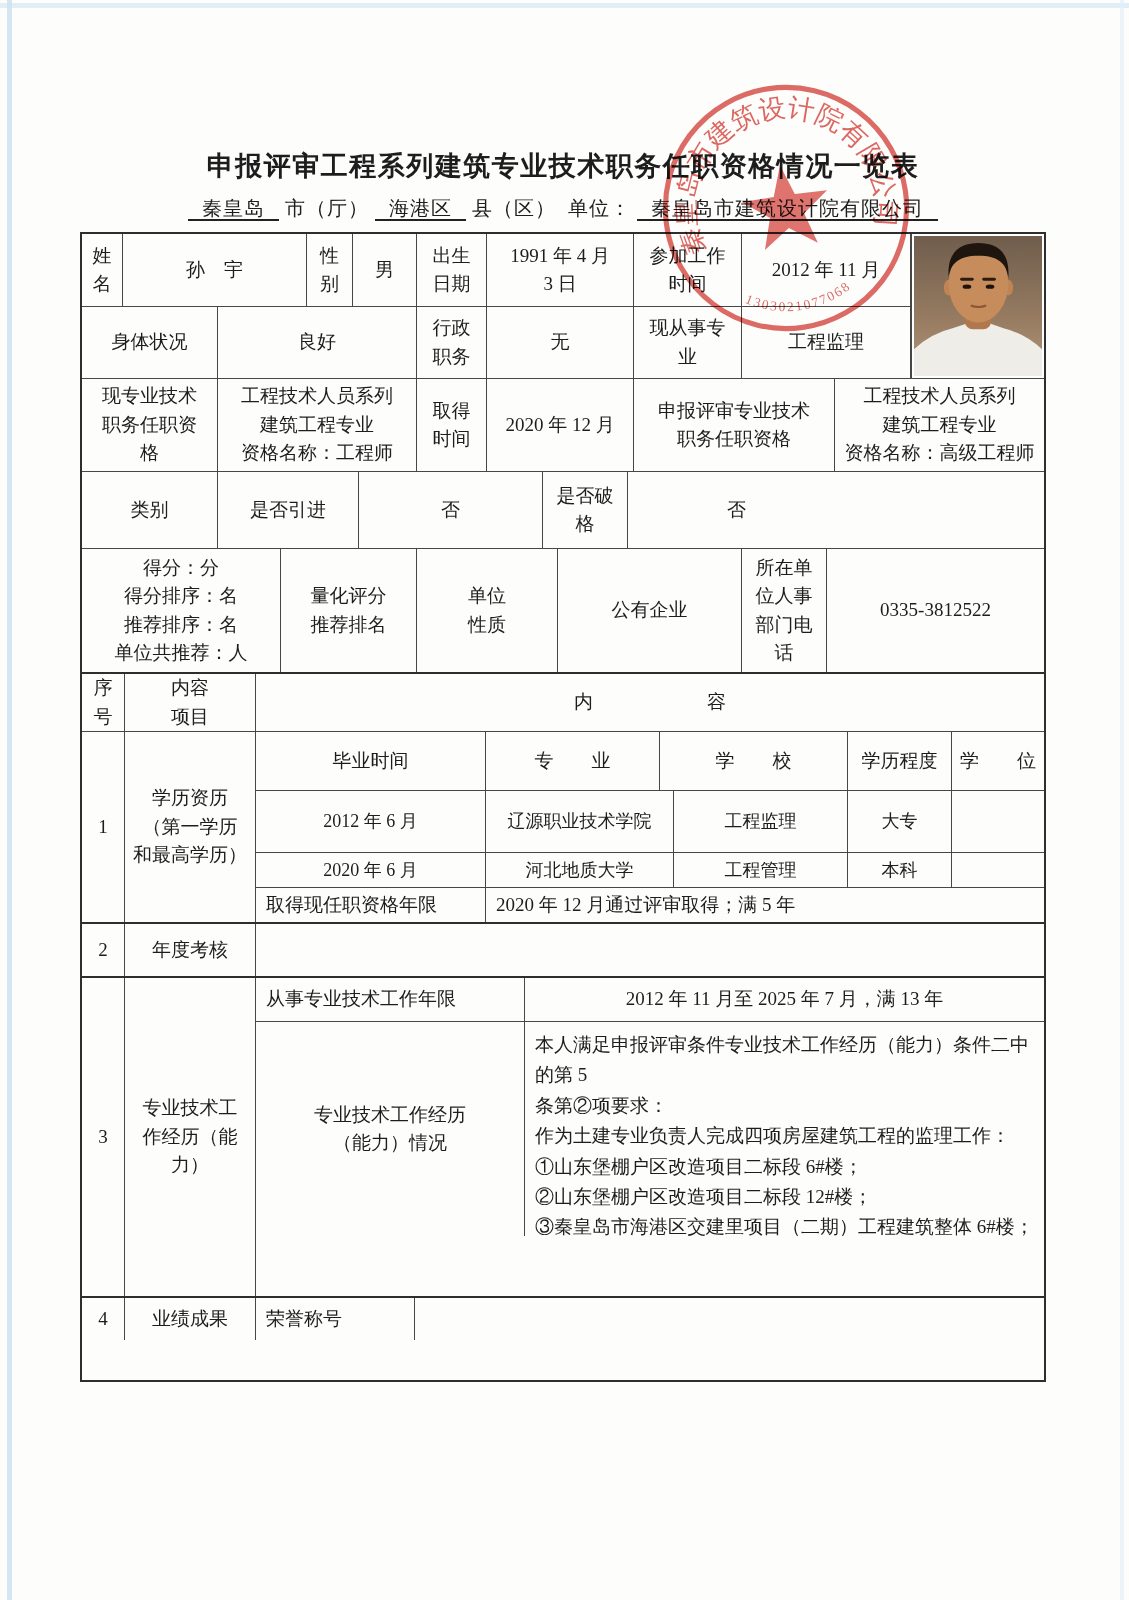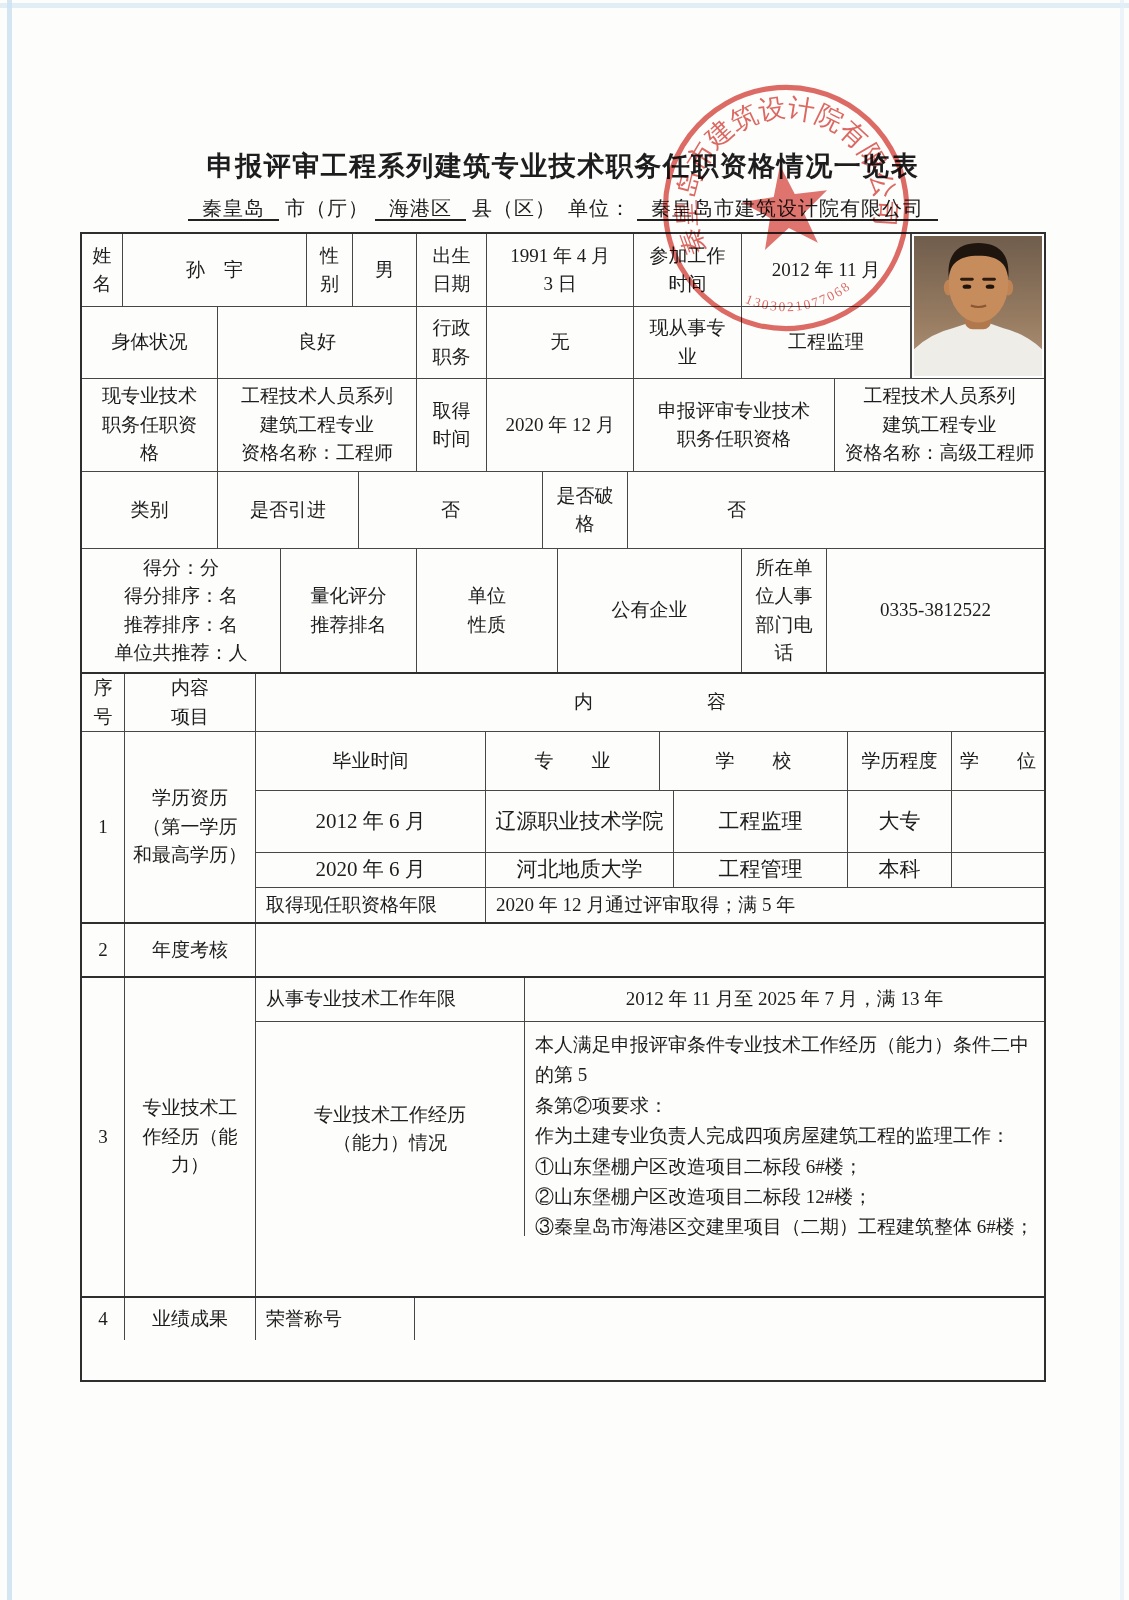--- a/index.html
+++ b/index.html
@@ -37,21 +37,21 @@
   .row{display:flex;box-sizing:border-box;border-bottom:1px solid var(--bc);overflow:hidden;}
   .row.last{border-bottom:none;}
   .cell{
     box-sizing:border-box;border-right:1px solid var(--bc);
     display:flex;align-items:center;justify-content:center;
     text-align:center;white-space:pre-line;font-size:19px;line-height:1.5;
     padding:2px 4px;color:var(--ink);
   }
   .cell.nb-r{border-right:none;}
   .cell.left{justify-content:flex-start;text-align:left;padding-left:10px;}
-  .cell.sm{font-size:21px;}
+  .cell.sm{font-size:18px;}
   .col{display:flex;flex-direction:column;box-sizing:border-box;}
   .srow{display:flex;box-sizing:border-box;border-bottom:1px solid var(--bc);overflow:hidden;}
   .srow.nb-b{border-bottom:none;}
 
   .photo-box{
     position:absolute;top:0;right:0;width:133px;height:145px;
     border-left:1px solid var(--bc);border-bottom:1px solid var(--bc);
     box-sizing:border-box;background:#fff;z-index:3;padding:2px;
   }
   .photo-box svg{display:block;width:100%;height:100%;}

